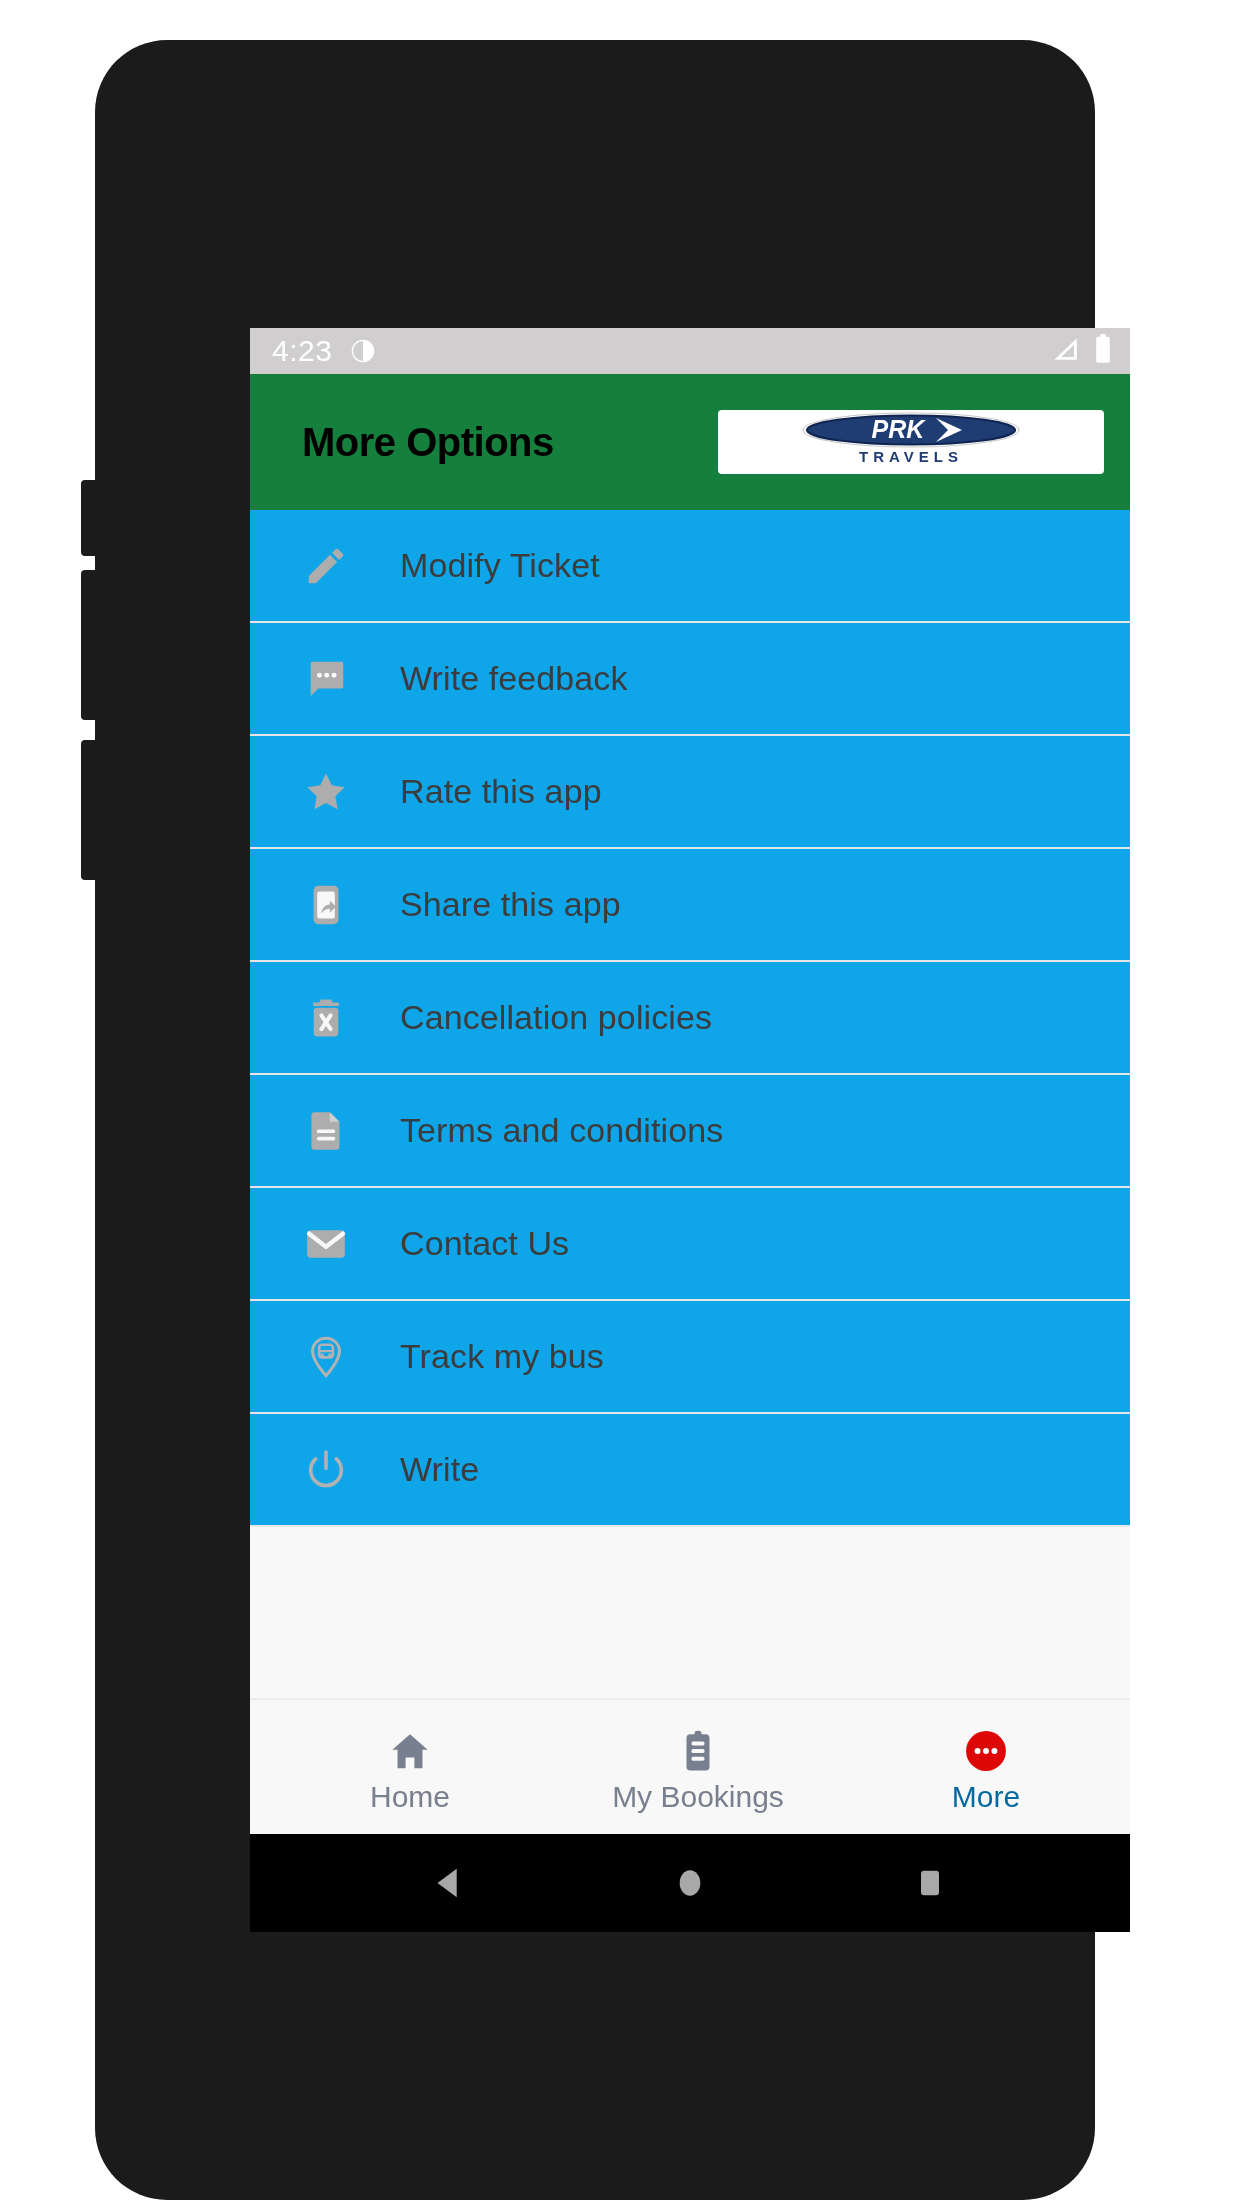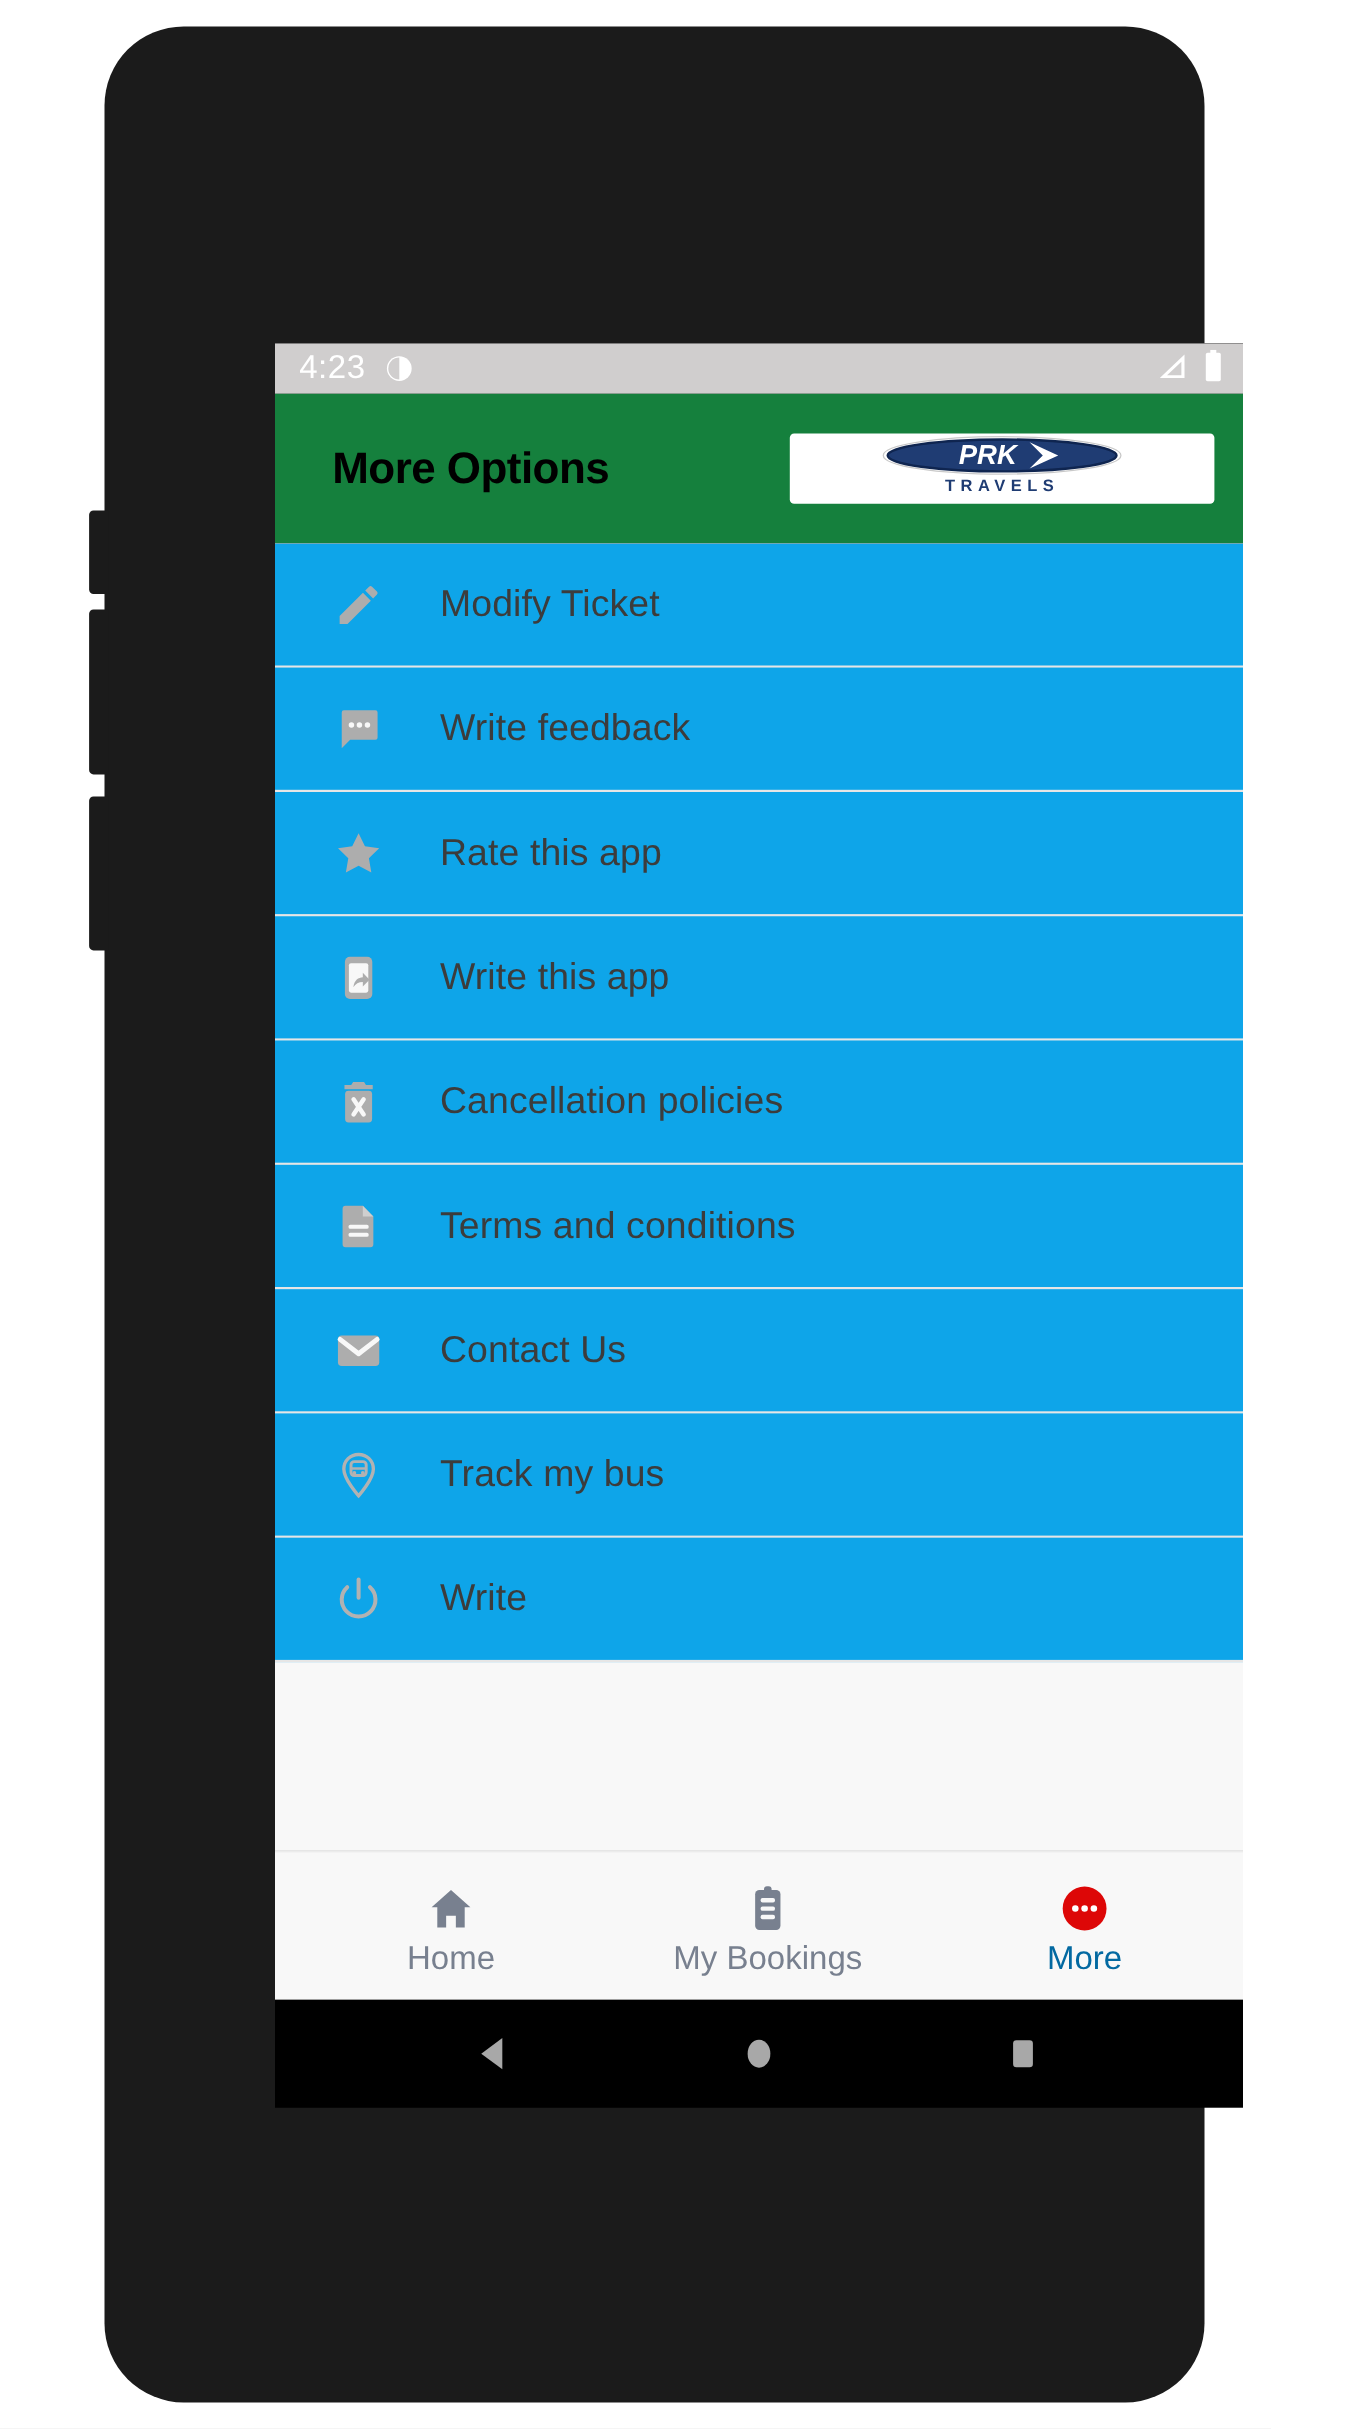--- a/index.html
+++ b/index.html
@@ -12,21 +12,21 @@
     height: 2208px;
     position: relative;
     font-family: "Liberation Sans", sans-serif;
     overflow: hidden;
   }
 
   
   #phone-frame {
     position: absolute;
     left: 95px;
-    top: 24px;
+    top: 40px;
     width: 1000px;
     height: 2160px;
     background: #1b1b1b;
     border-radius: 72px;
   }
 
   .side-button {
     position: absolute;
     background: #1b1b1b;
     border-radius: 4px;
@@ -246,21 +246,21 @@
       </div>
 
       <div class="option-row">
         <span class="option-icon">
           <svg width="46" height="46" viewBox="0 0 24 24">
             <rect x="5.5" y="2" width="13" height="20" rx="2.4" fill="#adadad"></rect>
             <rect x="7.4" y="5" width="9.2" height="14" rx="1" fill="#f8f8f8"></rect>
             <path d="M9.5 16.4c.5-3.4 2.4-4.6 4.5-4.7V9.6l3.2 3.3-3.2 3.2v-2.2c-2 0-3.4.9-4.5 2.5z" fill="#adadad"></path>
           </svg>
         </span>
-        <span class="option-label">Write this app</span>
+        <span class="option-label">Share this app</span>
       </div>
 
 
       <div class="option-row">
         <span class="option-icon">
           <svg width="46" height="46" viewBox="0 0 24 24">
             <path d="M9.4 2.4h5.2l.9 1.5h3.2v1.9H5.3V3.9h3.2l.9-1.5z" fill="#adadad"></path>
             <rect x="5.6" y="6.6" width="12.8" height="15" rx="1.6" fill="#adadad"></rect>
             <path d="M9.6 10.6l4.8 7.2M14.4 10.6l-4.8 7.2" stroke="#f8f8f8" stroke-width="2.1" stroke-linecap="round"></path>
           </svg>

